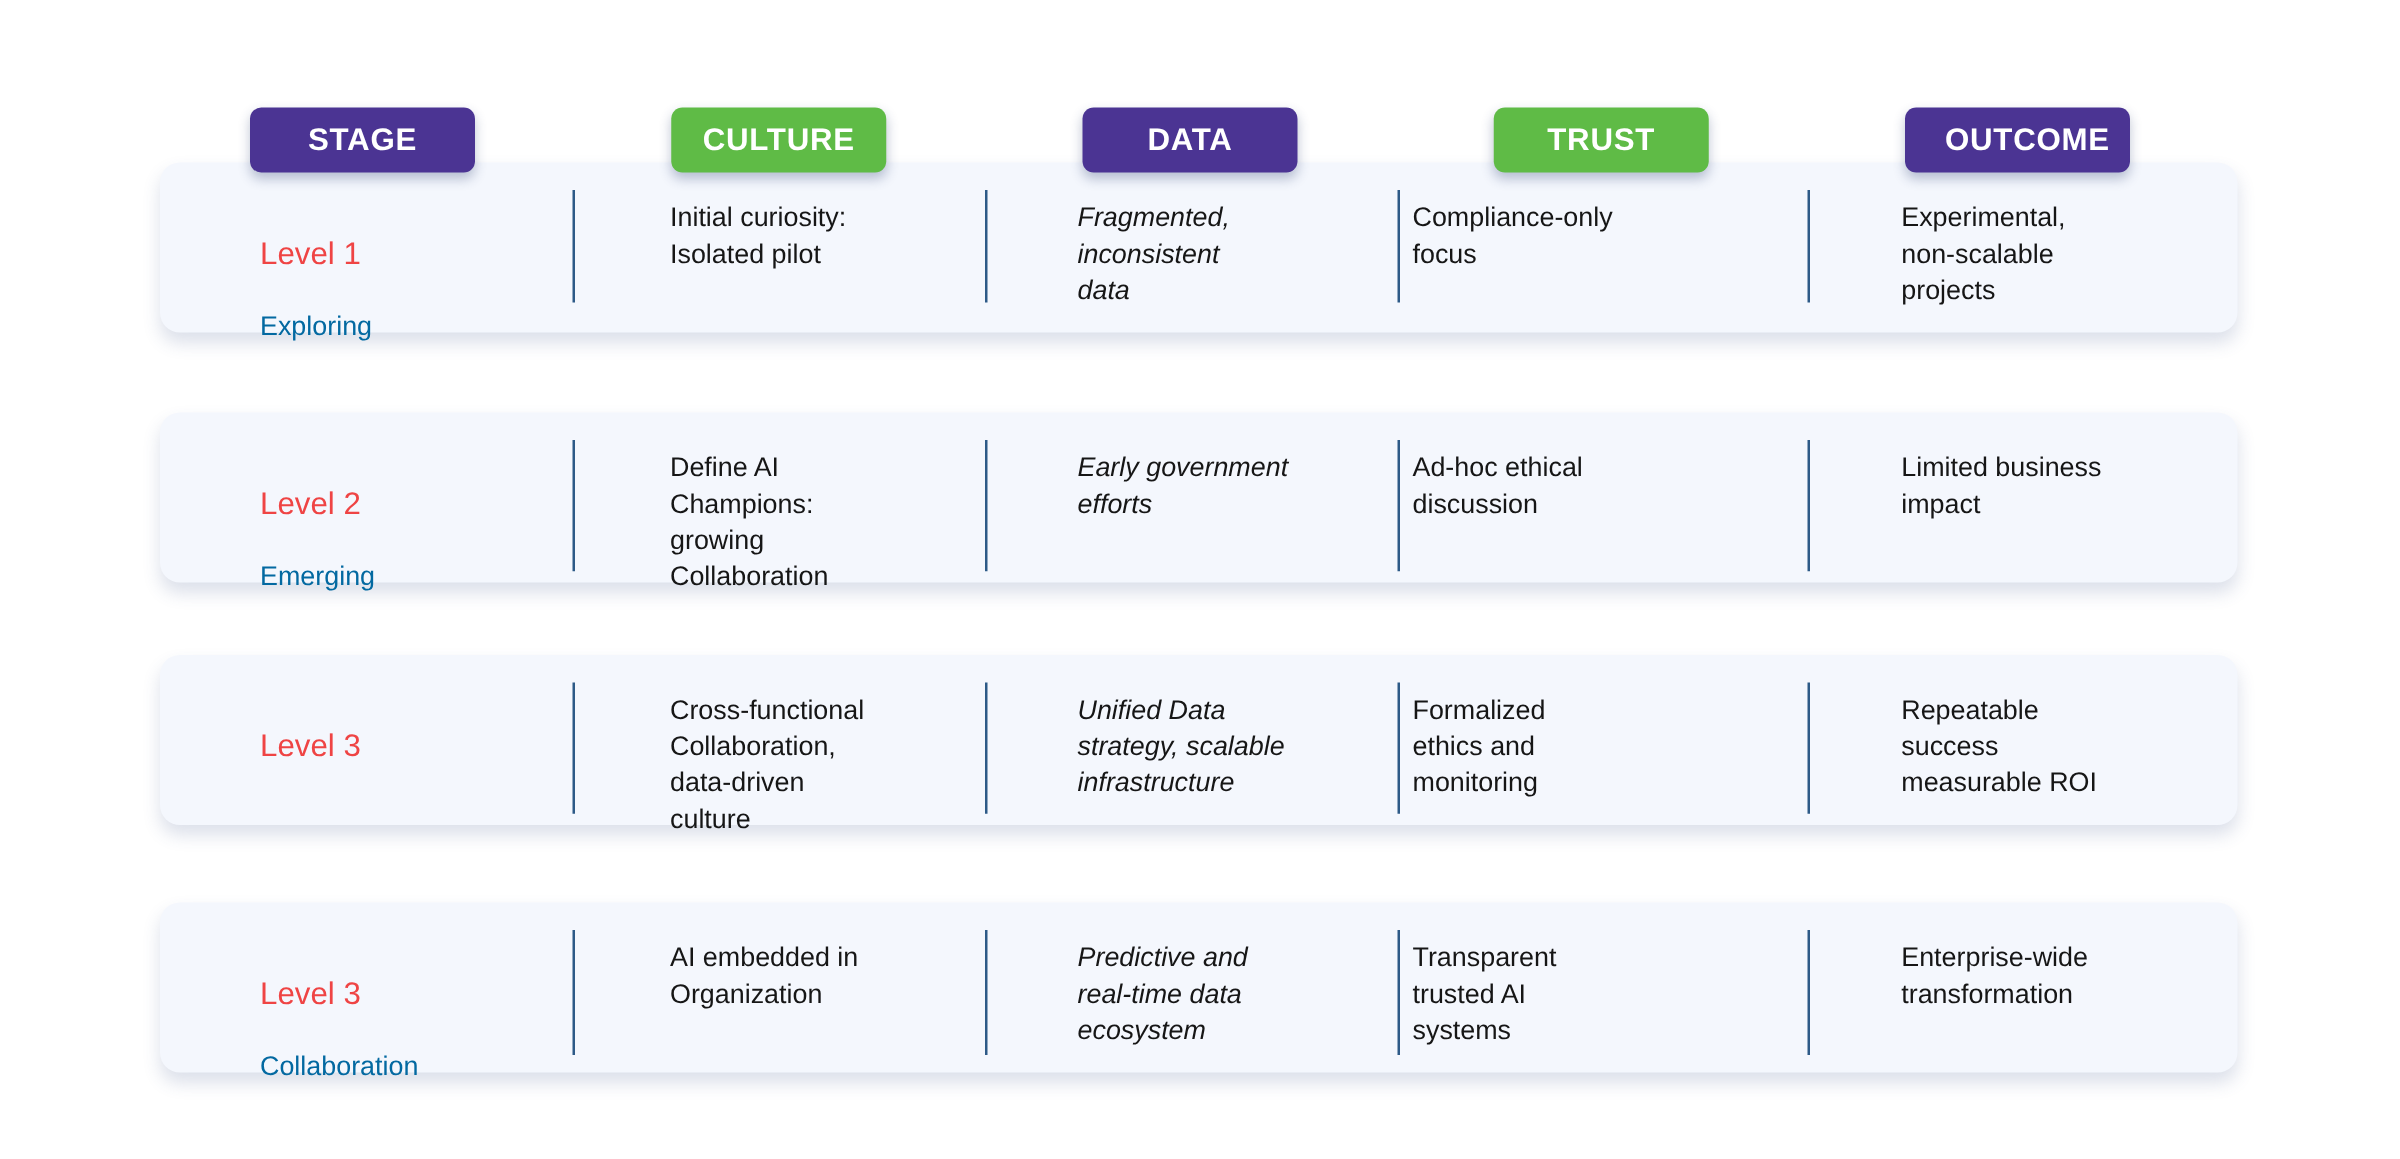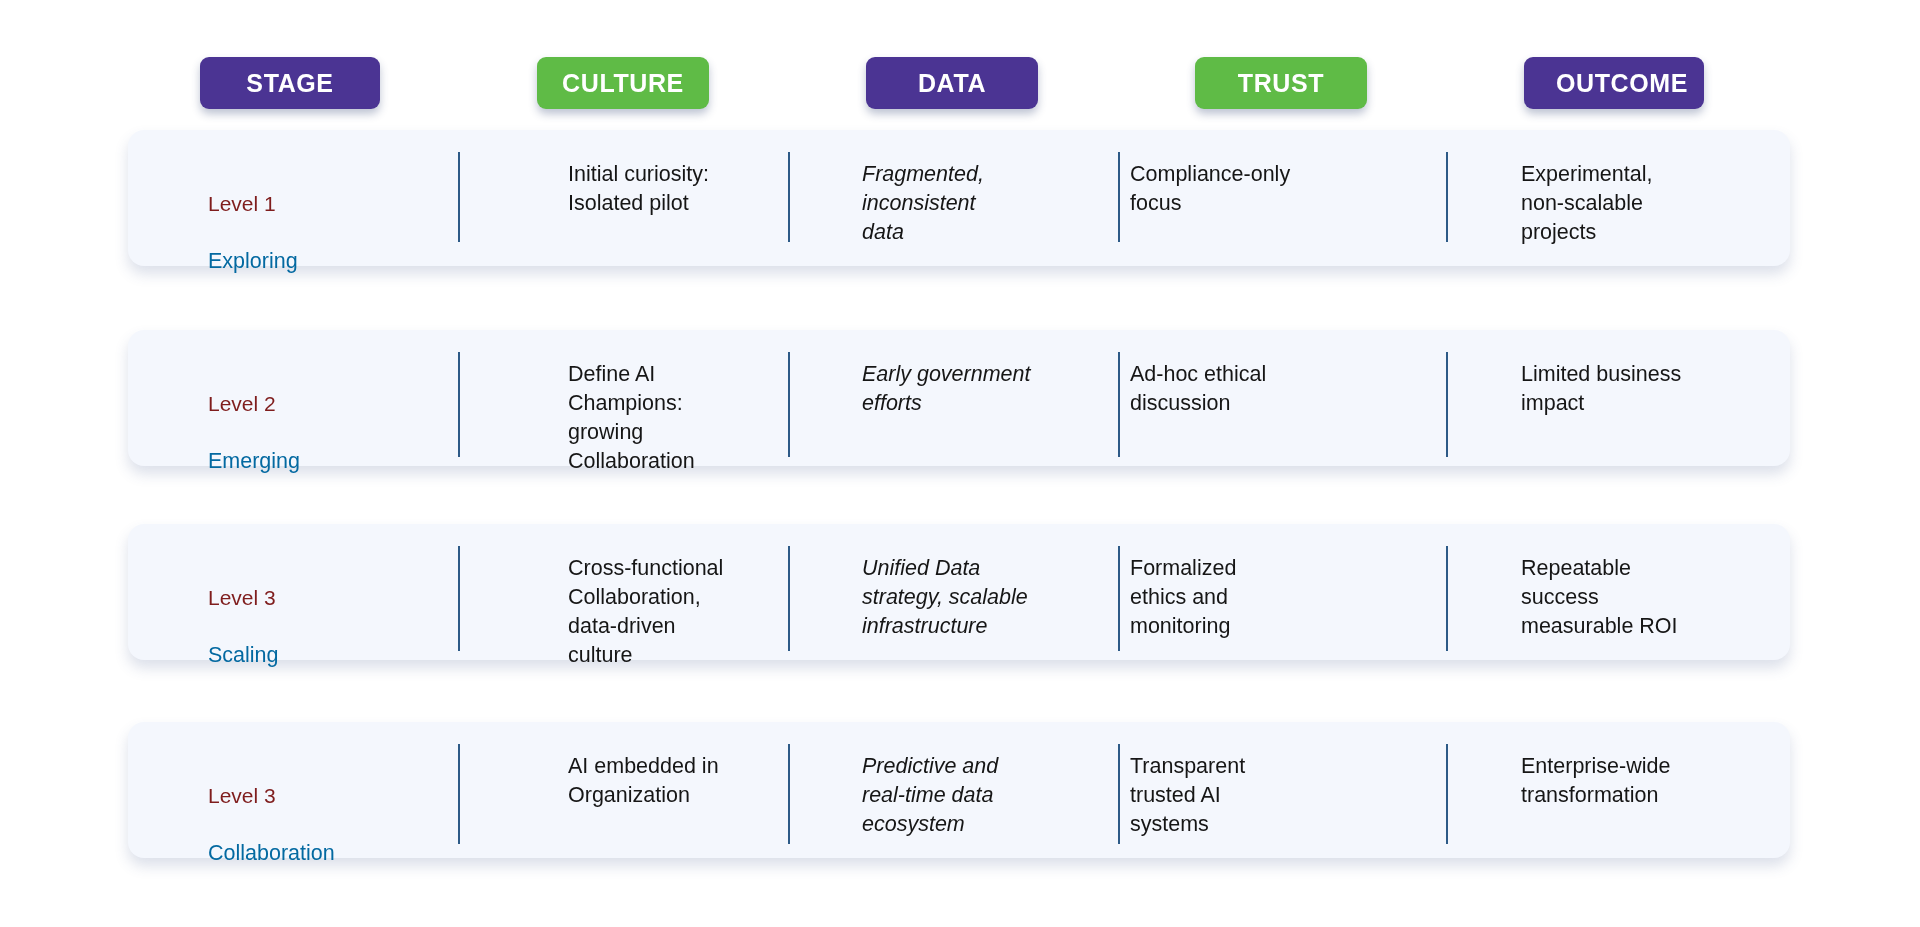--- a/index.html
+++ b/index.html
@@ -16,21 +16,21 @@
 
   .board {
     position: relative;
     width: 1920px;
     height: 927px;
   }
 
   
   .header-row {
     position: absolute;
-    top: 57px;
+    top: 86px;
     left: 0;
     width: 1920px;
     height: 56px;
     z-index: 5;
     text-align: center;
   }
   .pill {
     position: absolute;
     top: 0;
     height: 52px;
@@ -67,41 +67,41 @@
   .cell {
     position: absolute;
     top: 30px;
     font-size: 21.5px;
     line-height: 29px;
     color: #161616;
     white-space: pre-line;
   }
   .level-label {
     display: block;
-    color: #7f1d1d;
-    font-size: 21px;
+    color: #ef4444;
+    font-size: 25px;
     line-height: 29px;
   }
   .level-name {
     display: block;
     color: #0369a1;
     font-size: 21.5px;
     line-height: 29px;
   }
 
   .divider {
     position: absolute;
     top: 22px;
     width: 2px;
     background: #2d5a87;
   }
 
   
   .col0 { left: 80px;  width: 250px; }
-  .col1 { left: 408px; width: 250px; margin-left: 32px; }
+  .col1 { left: 408px; width: 250px; }
   .col2 { left: 734px; width: 250px; font-style: italic; }
   .col3 { left: 1002px; width: 250px; }
   .col4 { left: 1393px; width: 260px; }
 
   .div0 { left: 330px; }
   .div1 { left: 660px; }
   .div2 { left: 990px; }
   .div3 { left: 1318px; }
 </style>
 </head>
@@ -177,21 +177,20 @@
 
   <div class="card" style="top:524px; height:136px;">
     <div class="card-inner">
       <div class="divider div0" style="height:105px;"></div>
       <div class="divider div1" style="height:105px;"></div>
       <div class="divider div2" style="height:105px;"></div>
       <div class="divider div3" style="height:105px;"></div>
 
       <div class="cell col0">
         <span class="level-label">Level 3</span>
-        <span class="level-name">Scaling</span>
       </div>
       <div class="cell col1">Cross-functional
 Collaboration,
 data-driven
 culture</div>
       <div class="cell col2">Unified Data
 strategy, scalable
 infrastructure</div>
       <div class="cell col3">Formalized
 ethics and

